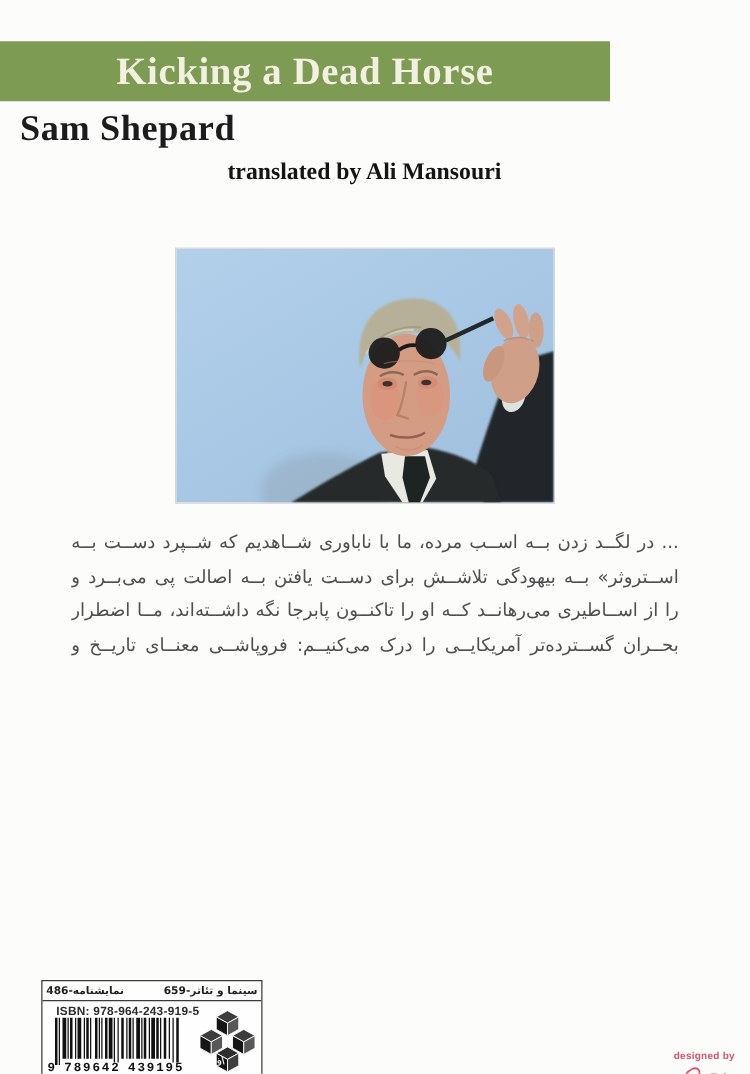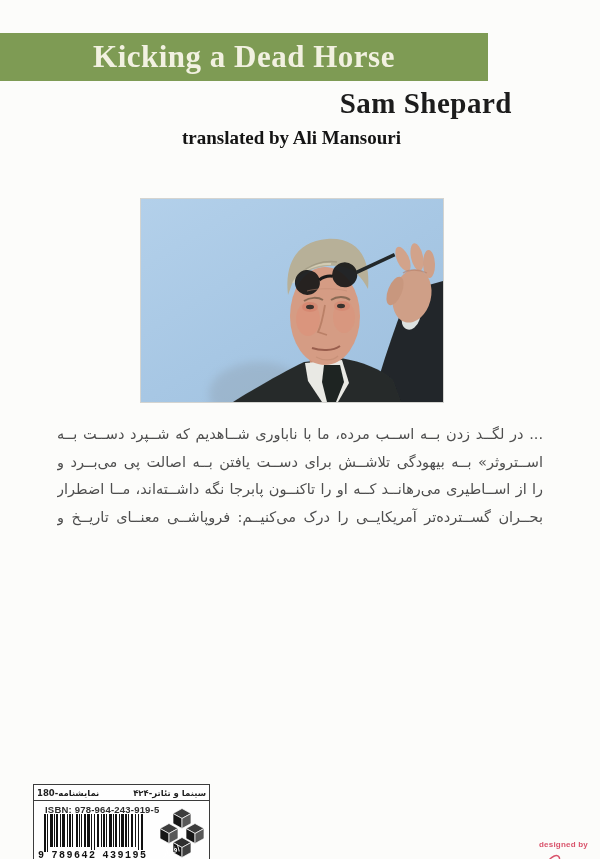--- a/index.html
+++ b/index.html
@@ -11,23 +11,23 @@
   
   .title-band{
     position:absolute;left:0;top:33px;width:488px;height:48px;
     display:flex;align-items:center;justify-content:center;
   }
   .title-band .band-title{
     font-family:"Liberation Serif",serif;font-weight:bold;
     font-size:31px;letter-spacing:.5px;
   }
   .author-name{
-    position:absolute;left:0;top:87px;width:512px;text-align:right;
+    position:absolute;left:0;top:87px;width:512px;text-align:left;
     font-family:"Liberation Serif",serif;font-weight:bold;
-    font-size:29px;color:#1c1c1c;letter-spacing:.5px;
+    font-size:29px;color:#1c1c1c;letter-spacing:.5px;padding-left:16px;
   }
   .translator-credit{
     position:absolute;left:0;top:127px;width:583px;text-align:center;
     font-family:"Liberation Serif",serif;font-weight:bold;
     font-size:19px;color:#141414;
   }
   
   .author-photo{
     position:absolute;left:140px;top:198px;width:302px;height:203px;
     border:1px solid #d4d4d0;box-sizing:content-box;
@@ -162,22 +162,22 @@
 
   <div class="synopsis">
     <div class="syn-line">... در لگــد زدن بــه اســب مرده، ما با ناباوری شــاهدیم که شــپرد دســت بــه اوراق</div>
     <div class="syn-line">اســتروثر» بــه بیهودگی تلاشــش برای دســت یافتن بــه اصالت پی می‌بــرد و خود</div>
     <div class="syn-line">را از اســاطیری می‌رهانــد کــه او را تاکنــون پابرجا نگه داشــته‌اند، مــا اضطرار یک</div>
     <div class="syn-line">بحــران گســترده‌تر آمریکایــی را درک می‌کنیــم: فروپاشــی معنــای تاریــخ و شــاید</div>
   </div>
 
   <div class="colophon-box">
     <div class="series-row">
-      <span>سینما و تئاتر-۴۲۴</span>
-      <span>نمایشنامه-180</span>
+      <span>سینما و تئاتر-659</span>
+      <span>نمایشنامه-486</span>
     </div>
     <div class="isbn-line">ISBN: 978-964-243-919-5</div>
 
     <div class="barcode-wrap">
       <svg width="112" height="40" viewBox="0 0 112 40">
         <g fill="#111">
           <rect x="6" y="0" width="2" height="38"></rect>
             <rect x="9" y="0" width="1" height="38"></rect>
           <rect x="12" y="0" width="3" height="33"></rect>
             <rect x="16" y="0" width="1" height="33"></rect>

